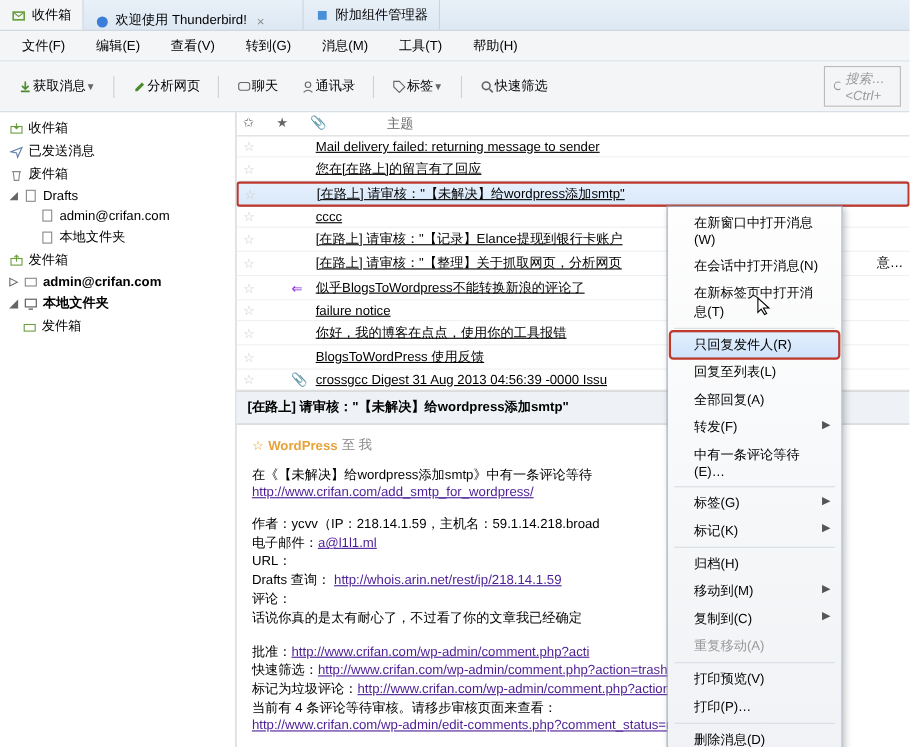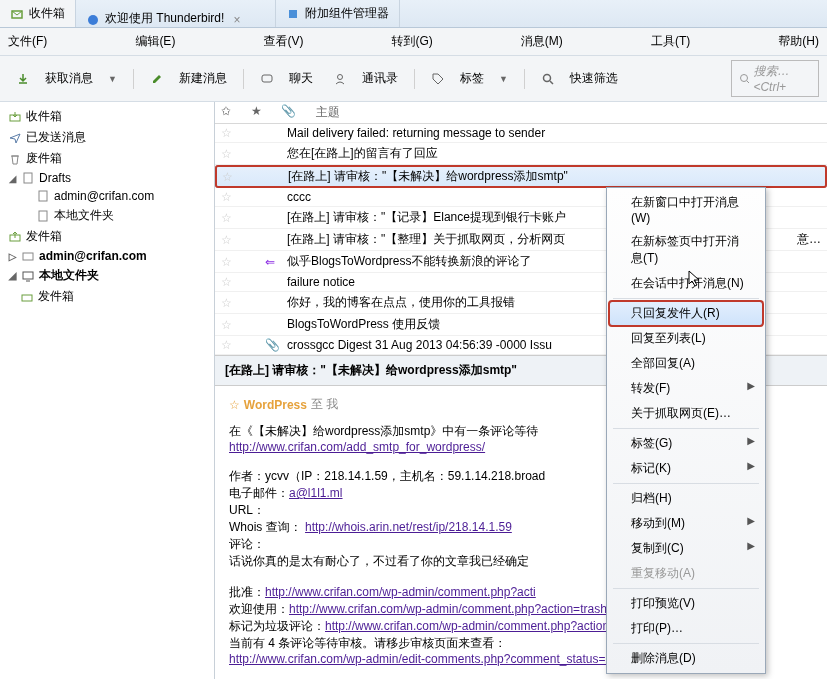--- a/index.html
+++ b/index.html
@@ -1,45 +1,45 @@
 <!DOCTYPE html>
 <html><head>
 <meta charset="utf-8">
 <style>
 * { box-sizing: border-box; margin: 0; padding: 0; }
 body { font-family: "Microsoft YaHei", Tahoma, sans-serif; font-size: 12px; background: #fff; width: 827px; height: 679px; overflow: hidden; position: relative; }
 .tabs { display: flex; background: linear-gradient(#e8f0f8, #dde8f3); border-bottom: 1px solid #b8c8d8; height: 28px; }
 .tab { display: flex; align-items: center; padding: 0 10px; border-right: 1px solid #c8d4e0; gap: 5px; min-width: 0; }
 .tab.active { background: #f3f5f7; }
 .tab-close { color: #888; margin-left: 4px; cursor: pointer; }
-.menubar { display: flex; gap: 16px; padding: 3px 2px; background: #f3f5f7; border-bottom: 1px solid #d5dde5; justify-content: space-between; }
+.menubar { display: flex; gap: 16px; padding: 3px 14px; background: #f3f5f7; border-bottom: 1px solid #d5dde5; }
 .menubar span { padding: 2px 6px; }
 .toolbar { display: flex; align-items: center; padding: 4px 8px; background: #f3f5f7; border-bottom: 1px solid #d5dde5; gap: 4px; }
-.tb-btn { display: flex; align-items: center; gap: 15px; padding: 3px 8px; border-radius: 3px; }
+.tb-btn { display: flex; align-items: center; gap: 0; padding: 3px 8px; border-radius: 3px; }
 .tb-sep { width: 1px; height: 20px; background: #d0d0d0; margin: 0 4px; }
-.search-box { margin-left: auto; border: 1px solid #bbb; padding: 2px 6px; width: 88px; color: #999; font-style: italic; display:flex; align-items:center; gap:4px;}
+.search-box { margin-left: auto; border: 1px solid #bbb; padding: 2px 6px; width: 70px; color: #999; font-style: italic; display:flex; align-items:center; gap:4px;}
 .main { display: flex; height: calc(100% - 80px); }
 .sidebar { width: 215px; border-right: 1px solid #c8d0d8; padding-top: 4px; overflow: hidden; }
 .tree-item { display: flex; align-items: center; padding: 2px 4px 2px 8px; gap: 4px; white-space: nowrap; }
 .tree-item.l1 { padding-left: 20px; }
 .tree-item.l2 { padding-left: 36px; }
 .tree-item.bold { font-weight: bold; }
 .twisty { width: 9px; text-align: center; color: #666; font-size: 10px; }
 .content { flex: 1; display: flex; flex-direction: column; overflow: hidden; position: relative; }
 .msg-header { display: flex; padding: 2px 6px; border-bottom: 1px solid #d8d8d8; color: #666; gap: 20px; font-size: 12px; }
-.msg-header .col-subject { }
+.msg-header .col-subject { margin-left: 36px; }
 .msg-list { flex: 0 0 auto; }
 .msg-row { display: flex; align-items: center; padding: 2px 6px; gap: 8px; border-bottom: 1px solid #f0f0f0; }
 .msg-row.selected { background: linear-gradient(#e6f0fc, #d9e9fb); border: 1px solid #9bbce0; border-radius: 3px; }
 .msg-row.highlighted { outline: 2px solid #c0392b; outline-offset: -2px; }
 .star-col { width: 14px; color: #ccc; }
 .thread-col { width: 14px; }
 .attach-col { width: 14px; color: #888; }
 .reply-col { width: 14px; color: #8a2be2; }
-.subject-col { flex: 1; }
+.subject-col { flex: 1; text-decoration: underline; }
 .divider-bar { background: #eef2f6; padding: 6px 10px; border-top: 1px solid #ccc; border-bottom: 1px solid #ccc; font-weight: bold; }
 .preview { padding: 10px 14px; overflow: auto; flex: 1; }
 .from-line { color: #888; margin-bottom: 10px; display:flex; align-items:center; gap:4px;}
 .from-line .wp { color: #e6a23c; font-weight: bold; }
 .preview a { color: #4c1d95; text-decoration: underline; }
 .ctx-menu { position: absolute; left: 606px; top: 187px; width: 160px; background: linear-gradient(#fefefe,#f0f2f5); border: 1px solid #9aa8b8; box-shadow: 2px 2px 6px rgba(0,0,0,0.25); z-index: 100; padding: 2px; }
 .ctx-item { padding: 4px 18px 4px 22px; display: flex; position: relative; }
 .ctx-item.hover { background: linear-gradient(#e3effd,#cfe3fb); border: 1px solid #8db6e8; border-radius: 3px; padding: 3px 17px 3px 21px; }
 .ctx-item.highlighted { outline: 2px solid #c0392b; outline-offset: -1px; }
 .ctx-item.disabled { color: #999; text-align: right; }
@@ -90,21 +90,21 @@
         <path d="M7 2 L7 9 M4 6 L7 9 L10 6 M3 11 L11 11" stroke="#4a8c2b" stroke-width="1.5" fill="none"></path>
       </svg>
     <span>获取消息</span> 
       <span style="font-size:9px;color:#666">▼</span>
   </div>
   <div class="tb-sep"></div>
   <div class="tb-btn">
     <svg class="ic">
         <path d="M3 11 L3 9 L9 3 L11 5 L5 11 Z" fill="#4a8c2b"></path>
       </svg>
-    <span>新建消息</span>
+    <span>分析网页</span>
   </div>
   <div class="tb-sep"></div>
   <div class="tb-btn">
     <svg class="ic">
         <rect x="2" y="3" width="10" height="7" rx="2" fill="none" stroke="#666"></rect>
       </svg>
     <span>聊天</span>
   </div>
   <div class="tb-btn">
     <svg class="ic">
@@ -292,60 +292,60 @@
         <span class="wp">WordPress</span>
         <span>至 我</span>
       </div>
       <div>
         <div><span>在《【未解决】给wordpress添加smtp》中有一条评论等待</span></div>
         <div><a>http://www.crifan.com/add_smtp_for_wordpress/</a></div>
         <br>
         <div><span>作者：ycvv（IP：218.14.1.59，主机名：59.1.14.218.broad</span></div>
         <div><span>电子邮件：</span><a>a@l1l1.ml</a></div>
         <div><span>URL：</span></div>
-        <div><span>Whois 查询：</span> <a>http://whois.arin.net/rest/ip/218.14.1.59</a></div>
+        <div><span>Drafts 查询：</span> <a>http://whois.arin.net/rest/ip/218.14.1.59</a></div>
         <div><span>评论：</span></div>
         <div><span>话说你真的是太有耐心了，不过看了你的文章我已经确定</span></div>
         <br>
         <div><span>批准：</span><a>http://www.crifan.com/wp-admin/comment.php?acti</a></div>
-        <div><span>欢迎使用：</span><a>http://www.crifan.com/wp-admin/comment.php?action=trash&amp;c=103735</a></div>
+        <div><span>快速筛选：</span><a>http://www.crifan.com/wp-admin/comment.php?action=trash&amp;c=103735</a></div>
         <div><span>标记为垃圾评论：</span><a>http://www.crifan.com/wp-admin/comment.php?action=spam&amp;c=103735</a></div>
         <div><span>当前有 4 条评论等待审核。请移步审核页面来查看：</span></div>
         <div><a>http://www.crifan.com/wp-admin/edit-comments.php?comment_status=moderated</a></div>
       </div>
     </div>
   </div>
 </div>
 
 <div class="ctx-menu">
   <div class="ctx-item">
       <span>在新窗口中打开消息(W)</span>
     </div>
   <div class="ctx-item">
+      <span>在会话中打开消息(N)</span>
+    </div>
+  <div class="ctx-item">
       <span>在新标签页中打开消息(T)</span>
-    </div>
-  <div class="ctx-item">
-      <span>在会话中打开消息(N)</span>
     </div>
   <div class="ctx-sep"></div>
   <div class="ctx-item hover highlighted">
       <span>只回复发件人(R)</span>
     </div>
   <div class="ctx-item">
       <span>回复至列表(L)</span>
     </div>
   <div class="ctx-item">
       <span>全部回复(A)</span>
     </div>
   <div class="ctx-item">
       <span>转发(F)</span>
       <span class="ctx-arrow">▶</span>
     </div>
   <div class="ctx-item">
-      <span>关于抓取网页(E)…</span>
+      <span>中有一条评论等待(E)…</span>
     </div>
   <div class="ctx-sep"></div>
   <div class="ctx-item">
       <span>标签(G)</span>
       <span class="ctx-arrow">▶</span>
     </div>
   <div class="ctx-item">
       <span>标记(K)</span>
       <span class="ctx-arrow">▶</span>
     </div>

